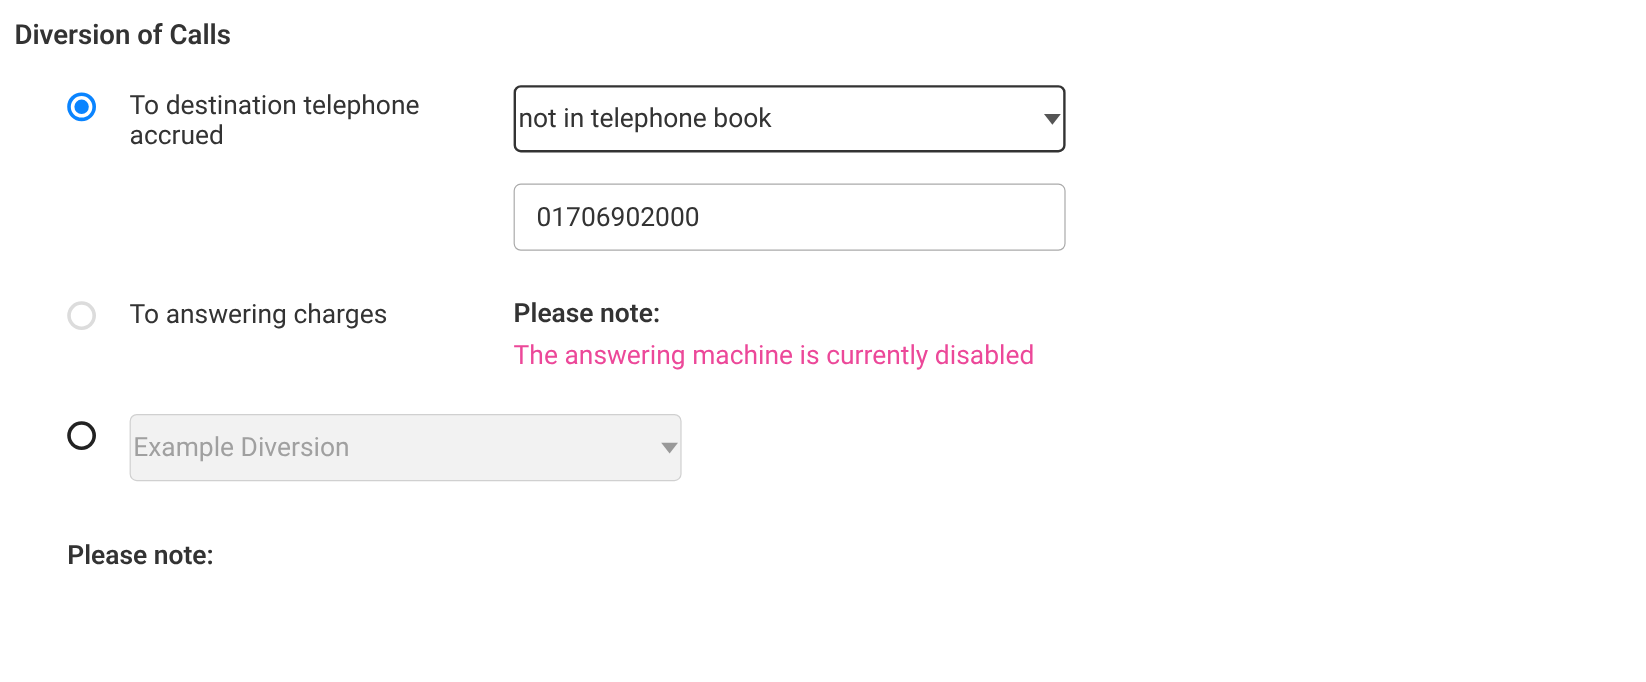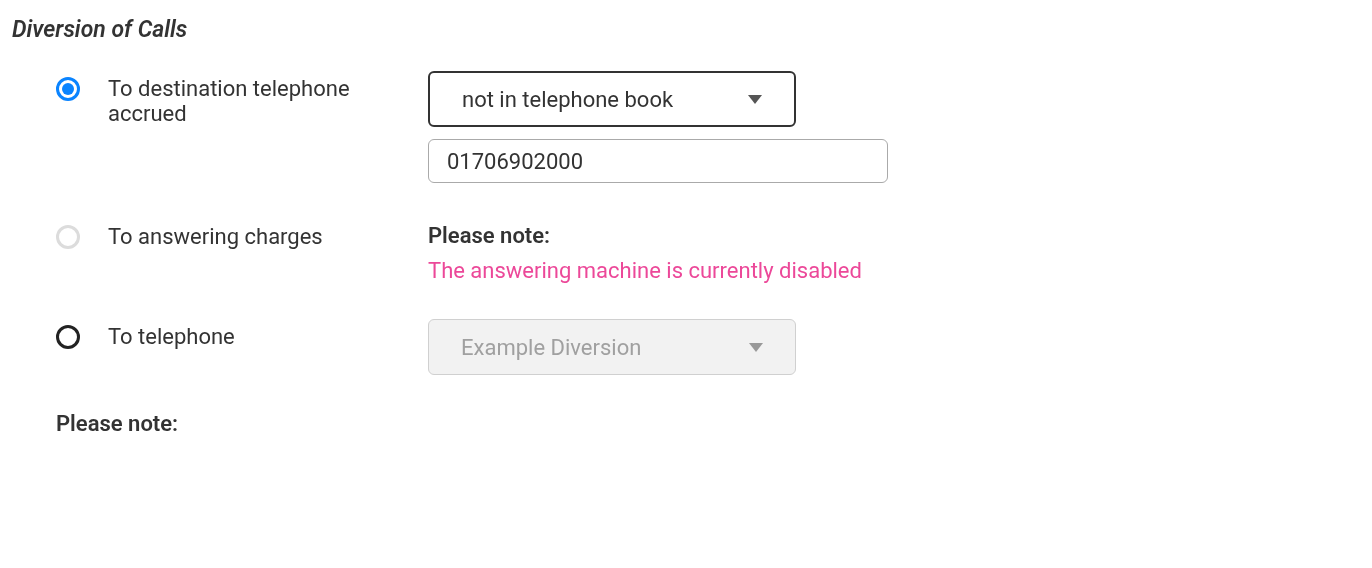--- a/index.html
+++ b/index.html
@@ -13,21 +13,20 @@
       color: #333;
       padding: 16px 12px;
       font-size: 22px;
       width: 1372px;
     }
     .section-title {
       font-weight: 600;
       color: #333;
       margin-bottom: 28px;
       font-size: 23px;
-      font-style: italic;
     }
     .options {
       padding-left: 44px;
     }
     .option-row {
       display: flex;
       align-items: flex-start;
       margin-bottom: 36px;
     }
     .radio-wrap {
@@ -63,30 +62,30 @@
     }
     .label-cell {
       width: 320px;
       padding-top: 5px;
       color: #333;
     }
     .content-cell {
       flex: 1;
     }
     .select-box {
-      width: 368px;
+      width: 460px;
       height: 56px;
       border: 2px solid #333;
       border-radius: 6px;
       background: #fff;
       display: flex;
       align-items: center;
       justify-content: space-between;
-      padding: 0 32px;
-      margin-bottom: 12px;
+      padding: 0 2px;
+      margin-bottom: 26px;
     }
     .select-box.disabled {
       border: 1px solid #d0d0d0;
       background: #f2f2f2;
       color: #a0a0a0;
     }
     .select-text {
       font-size: 22px;
     }
     .caret {
@@ -94,21 +93,21 @@
       height: 0;
       border-left: 7px solid transparent;
       border-right: 7px solid transparent;
       border-top: 9px solid #555;
     }
     .select-box.disabled .caret {
       border-top-color: #999;
     }
     .input-box {
       width: 460px;
-      height: 44px;
+      height: 56px;
       border: 1px solid #aaa;
       border-radius: 6px;
       background: #fff;
       padding: 0 18px;
       font-size: 22px;
       color: #333;
       font-family: inherit;
     }
     .note-block {
       margin-top: 4px;
@@ -164,21 +163,20 @@
         <div class="note-title">Please note:</div>
         <div class="note-text">The answering machine is currently disabled</div>
       </div>
     </div>
   </div>
 
   <div class="option-row" style="margin-bottom:20px;">
     <div class="radio-wrap">
       <span class="radio unselected-dark"></span>
     </div>
-    <div class="label-cell">To telephone</div>
     <div class="content-cell">
       <div class="select-box disabled">
         <span class="select-text">Example Diversion</span>
         <span class="caret"></span>
       </div>
     </div>
   </div>
 
 </div>
 

